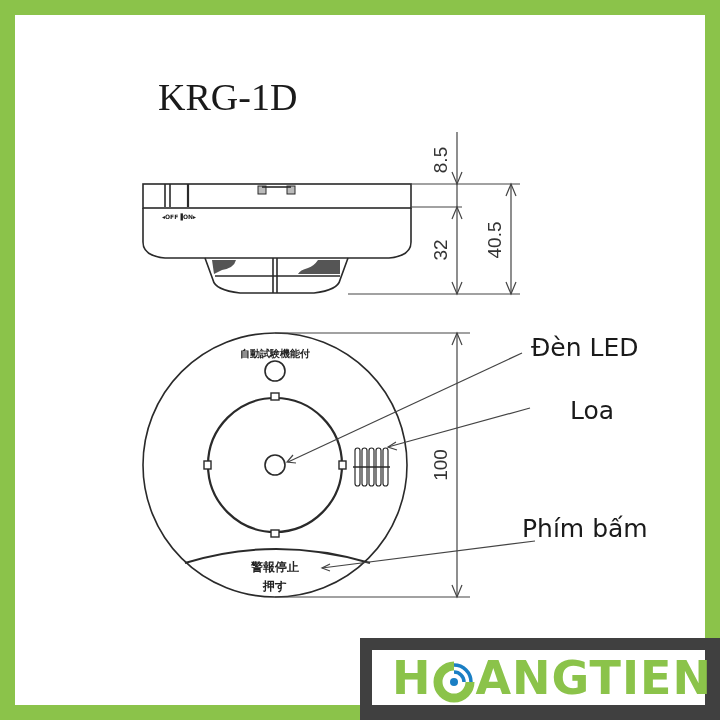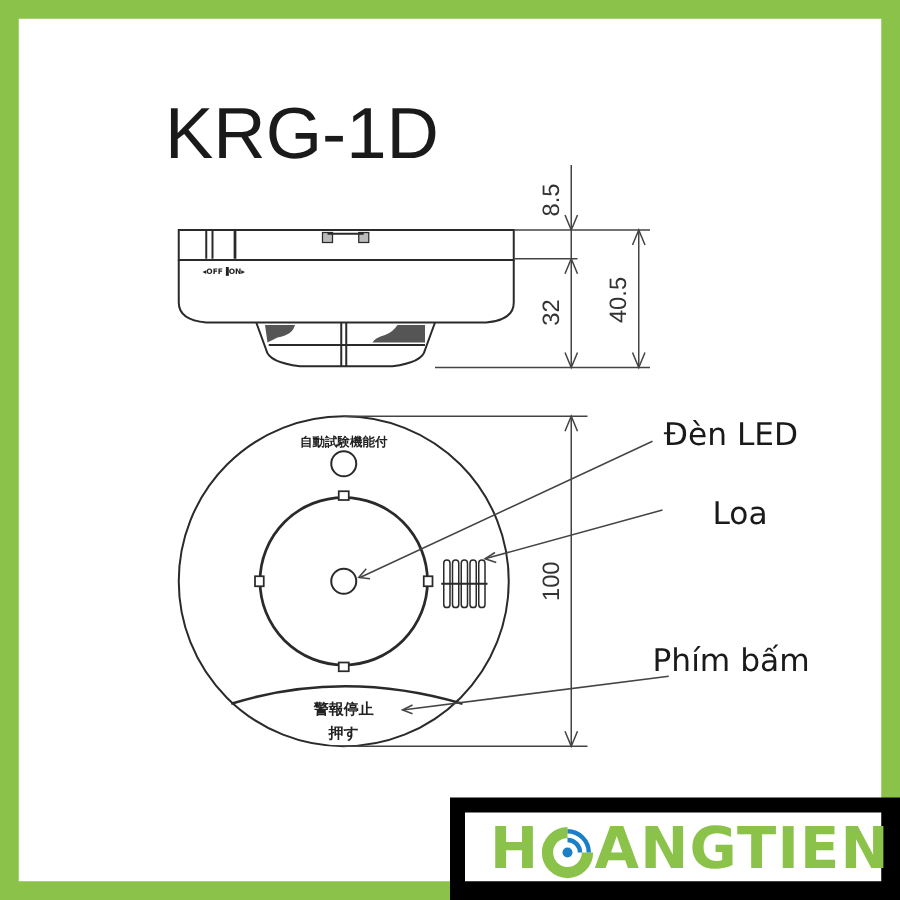--- a/index.html
+++ b/index.html
@@ -6,33 +6,33 @@
     body {
       width: 720px; height: 720px; position: relative; overflow: hidden;
       background: #8bc34a;
       font-family: "Liberation Sans", sans-serif;
     }
     .canvas {
       position: absolute; left: 15px; top: 15px; width: 690px; height: 690px;
       background: #ffffff;
     }
     .title {
-      position: absolute; left: 132px; top: 78px;
-      font-family: Liberation Sans, sans-serif;
-      font-size: 58px; color: #1a1a1a; letter-spacing: 0px; line-height: 1;
+      position: absolute; left: 158px; top: 78px;
+      font-family: Liberation Serif, serif;
+      font-size: 38px; color: #1a1a1a; letter-spacing: 0px; line-height: 1;
       font-weight: normal;
     }
     svg.drawing { position: absolute; left: 0; top: 0; }
     .callout {
       position: absolute; font-family: "DejaVu Sans", sans-serif;
       font-size: 25px; color: #1a1a1a; line-height: 1; white-space: nowrap;
     }
     .logo-frame {
       position: absolute; left: 360px; top: 638px; width: 360px; height: 82px;
-      background: #000000;
+      background: #404040;
     }
     .logo-inner {
       position: absolute; left: 12px; top: 12px; width: 333px; height: 55px;
       background: #ffffff;
     }
     .logo-text {
       position: absolute; left: 20px; top: 4px;
       font-family: "DejaVu Sans", sans-serif; font-weight: bold;
       font-size: 46px; line-height: 48px; color: #8bc34a; letter-spacing: 1px;
       white-space: nowrap;

